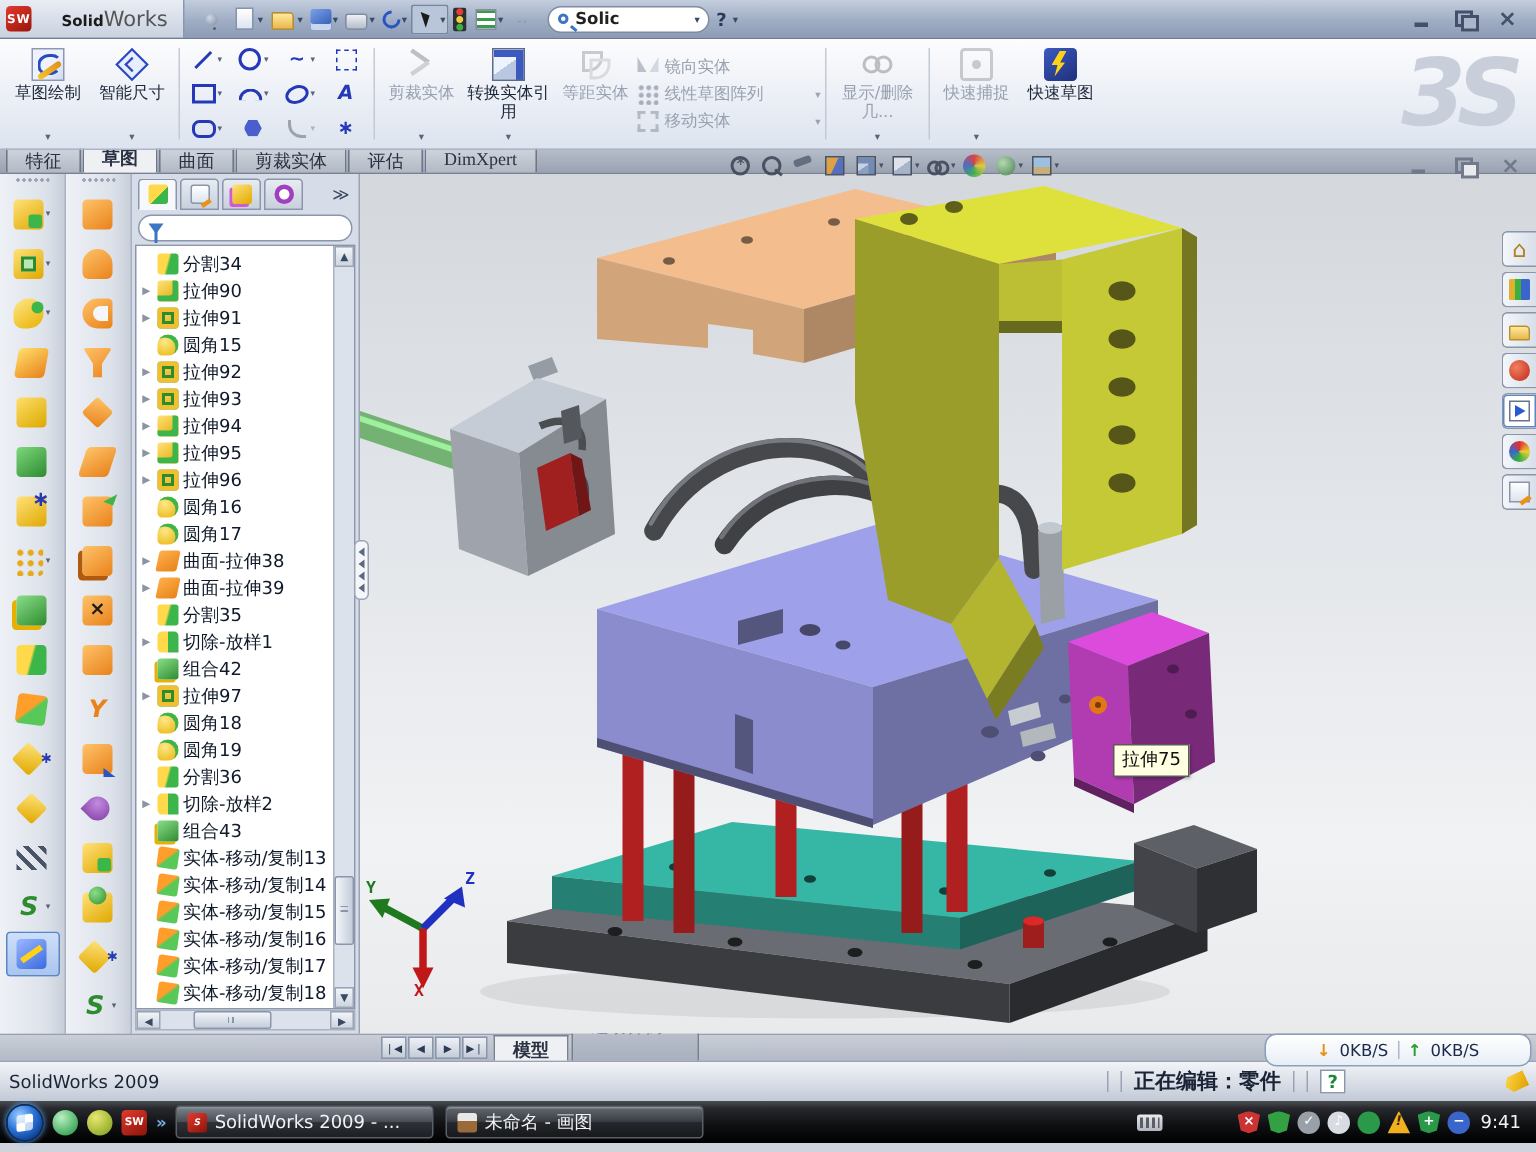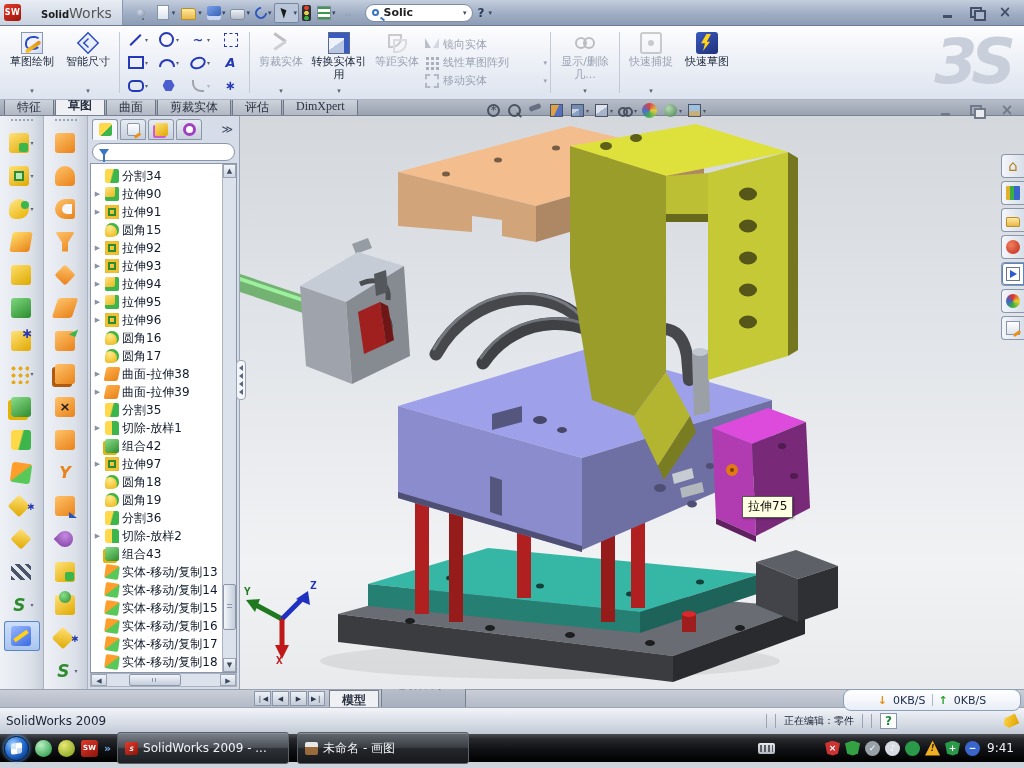--- a/index.html
+++ b/index.html
@@ -219,39 +219,39 @@
   
   .modeltabs { height:18px; background:linear-gradient(180deg,#c9ced8,#b4bac6); border-top:1px solid #98a0b0; display:flex; align-items:flex-end; padding-left:254px; }
   .mnav { display:flex; gap:1px; margin-right:4px; margin-bottom:1px; }
   .mnav b { width:17px; height:15px; background:linear-gradient(180deg,#eef1f6,#c4ccd8); border:1px solid #8a96aa; font-size:7px; color:#2a3a55; display:flex; align-items:center; justify-content:center; font-weight:normal; }
   .mtab { padding:1px 12px 2px; font-size:12px; color:#2a3242; background:linear-gradient(180deg,#c3c9d3,#a8b0be); border:1px solid #78828f; border-bottom:none; margin-right:2px; height:33px; }
   .mtab.active { background:#eef0f4; height:17px; font-weight:bold; }
   .statusbar { height:27px; background:linear-gradient(180deg,#f2f4f8 0%,#d8dde6 55%,#c3cad6 100%); border-top:1px solid #9aa4b4; display:flex; align-items:center; padding:0 6px; color:#1a2436; }
   .sb-left { font-size:12px; }
   .sb-right { margin-left:auto; display:flex; align-items:center; gap:8px; }
   .sb-sep { width:1px; height:14px; background:#9aa4b4; }
-  .sb-edit { font-size:10px; }
+  .sb-edit { font-size:14px;font-weight:bold; }
   .sb-help { width:17px; height:16px; background:#fff; border:1px solid #8a96aa; color:#1a8a3a; font-weight:bold; text-align:center; font-size:12px; line-height:15px; }
   .sb-tag { width:15px; height:11px; background:linear-gradient(135deg,#ffd94a,#e0a000); clip-path:polygon(0 50%,25% 0,100% 0,100% 100%,25% 100%); position:relative; transform:rotate(-25deg); }
   .netoverlay { position:absolute; right:3px; top:689px; height:22px; width:178px; background:linear-gradient(180deg,#ffffff,#e8eef6); border:1px solid #8aa0b8; border-radius:8px; display:flex; align-items:center; justify-content:center; gap:6px; font-size:11px; color:#1a2a4a; z-index:30; }
   .net-down { color:#e89010; font-weight:bold; }
   .net-up { color:#2aa02a; font-weight:bold; }
   .net-div { width:1px; height:12px; background:#aab8c8; }
 
   
   .taskbar { height:28px; background:linear-gradient(180deg,#4a4d52 0%,#26282c 18%,#101114 55%,#000 100%); display:flex; align-items:center; padding:0 4px; gap:6px; }
   .startorb { width:25px; height:25px; border-radius:50%; background:radial-gradient(circle at 35% 30%,#9cd0ff,#2a72d8 45%,#0c3f8e 80%); border:1px solid #0a2c60; display:flex; align-items:center; justify-content:center; box-shadow:0 0 4px #6ab0ff; }
   .orbflag { width:11px; height:11px; background:conic-gradient(#fff 0 25%,#ffffffb8 25% 50%,#fff 50% 75%,#ffffffb8 75%); border-radius:2px; transform:skewY(-8deg); }
   .qlaunch { display:flex; align-items:center; gap:6px; }
   .ql { width:17px; height:17px; border-radius:50%; }
   .ql-msg { background:radial-gradient(circle at 35% 30%,#b8f0c0,#18903a); }
   .ql-ball { background:radial-gradient(circle at 35% 30%,#e8e870,#7a9a18); }
   .ql-sw { border-radius:3px; background:linear-gradient(145deg,#e33a2e,#8c1408); color:#fff; font-size:7px; font-weight:bold; display:flex; align-items:center; justify-content:center; }
   .ql-chev { color:#7ab0e8; font-size:11px; font-weight:bold; }
-  .taskwin { height:32px; width:172px; border-radius:3px; border:1px solid #5a6068; background:linear-gradient(180deg,#63686f 0%,#3a3e44 48%,#24272b 52%,#17191c 100%); color:#f0f2f5; font-size:12px; display:flex; align-items:center; gap:5px; padding:0 7px; box-shadow:inset 0 1px 0 #8a9098; }
+  .taskwin { height:22px; width:172px; border-radius:3px; border:1px solid #5a6068; background:linear-gradient(180deg,#63686f 0%,#3a3e44 48%,#24272b 52%,#17191c 100%); color:#f0f2f5; font-size:12px; display:flex; align-items:center; gap:5px; padding:0 7px; box-shadow:inset 0 1px 0 #8a9098; }
   .taskwin.active { background:linear-gradient(180deg,#7d838c 0%,#4a4f56 48%,#2e3238 52%,#1c1f23 100%); }
   .taskwin .lbl { white-space:nowrap; overflow:hidden; text-overflow:ellipsis; }
   .tw-sw { width:13px; height:13px; border-radius:2px; background:linear-gradient(145deg,#e33a2e,#8c1408); color:#fff; font-size:6px; font-weight:bold; display:flex; align-items:center; justify-content:center; flex:none; }
   .tw-paint { width:13px; height:13px; flex:none; background:linear-gradient(180deg,#e8e8e8 40%,#9a6a3a 40%); border-radius:2px; position:relative; }
   .tray { margin-left:auto; display:flex; align-items:center; gap:5px; }
   .kbd { width:17px; height:11px; background:linear-gradient(#e8eaee,#b0b4bc); border-radius:2px; position:relative; }
   .kbd::after { content:""; position:absolute; inset:2px; background:repeating-linear-gradient(90deg,#5a5e66 0 2px,transparent 2px 4px); }
   .tico2 { width:15px; height:15px; display:flex; align-items:center; justify-content:center; color:#fff; font-size:9px; font-weight:bold; border-radius:50%; }
   .shape-shield { clip-path:polygon(50% 0,100% 18%,86% 88%,50% 100%,14% 88%,0 18%); border-radius:0; }
   .shape-tri { clip-path:polygon(50% 0,100% 100%,0 100%); border-radius:0; color:#402a00; }

